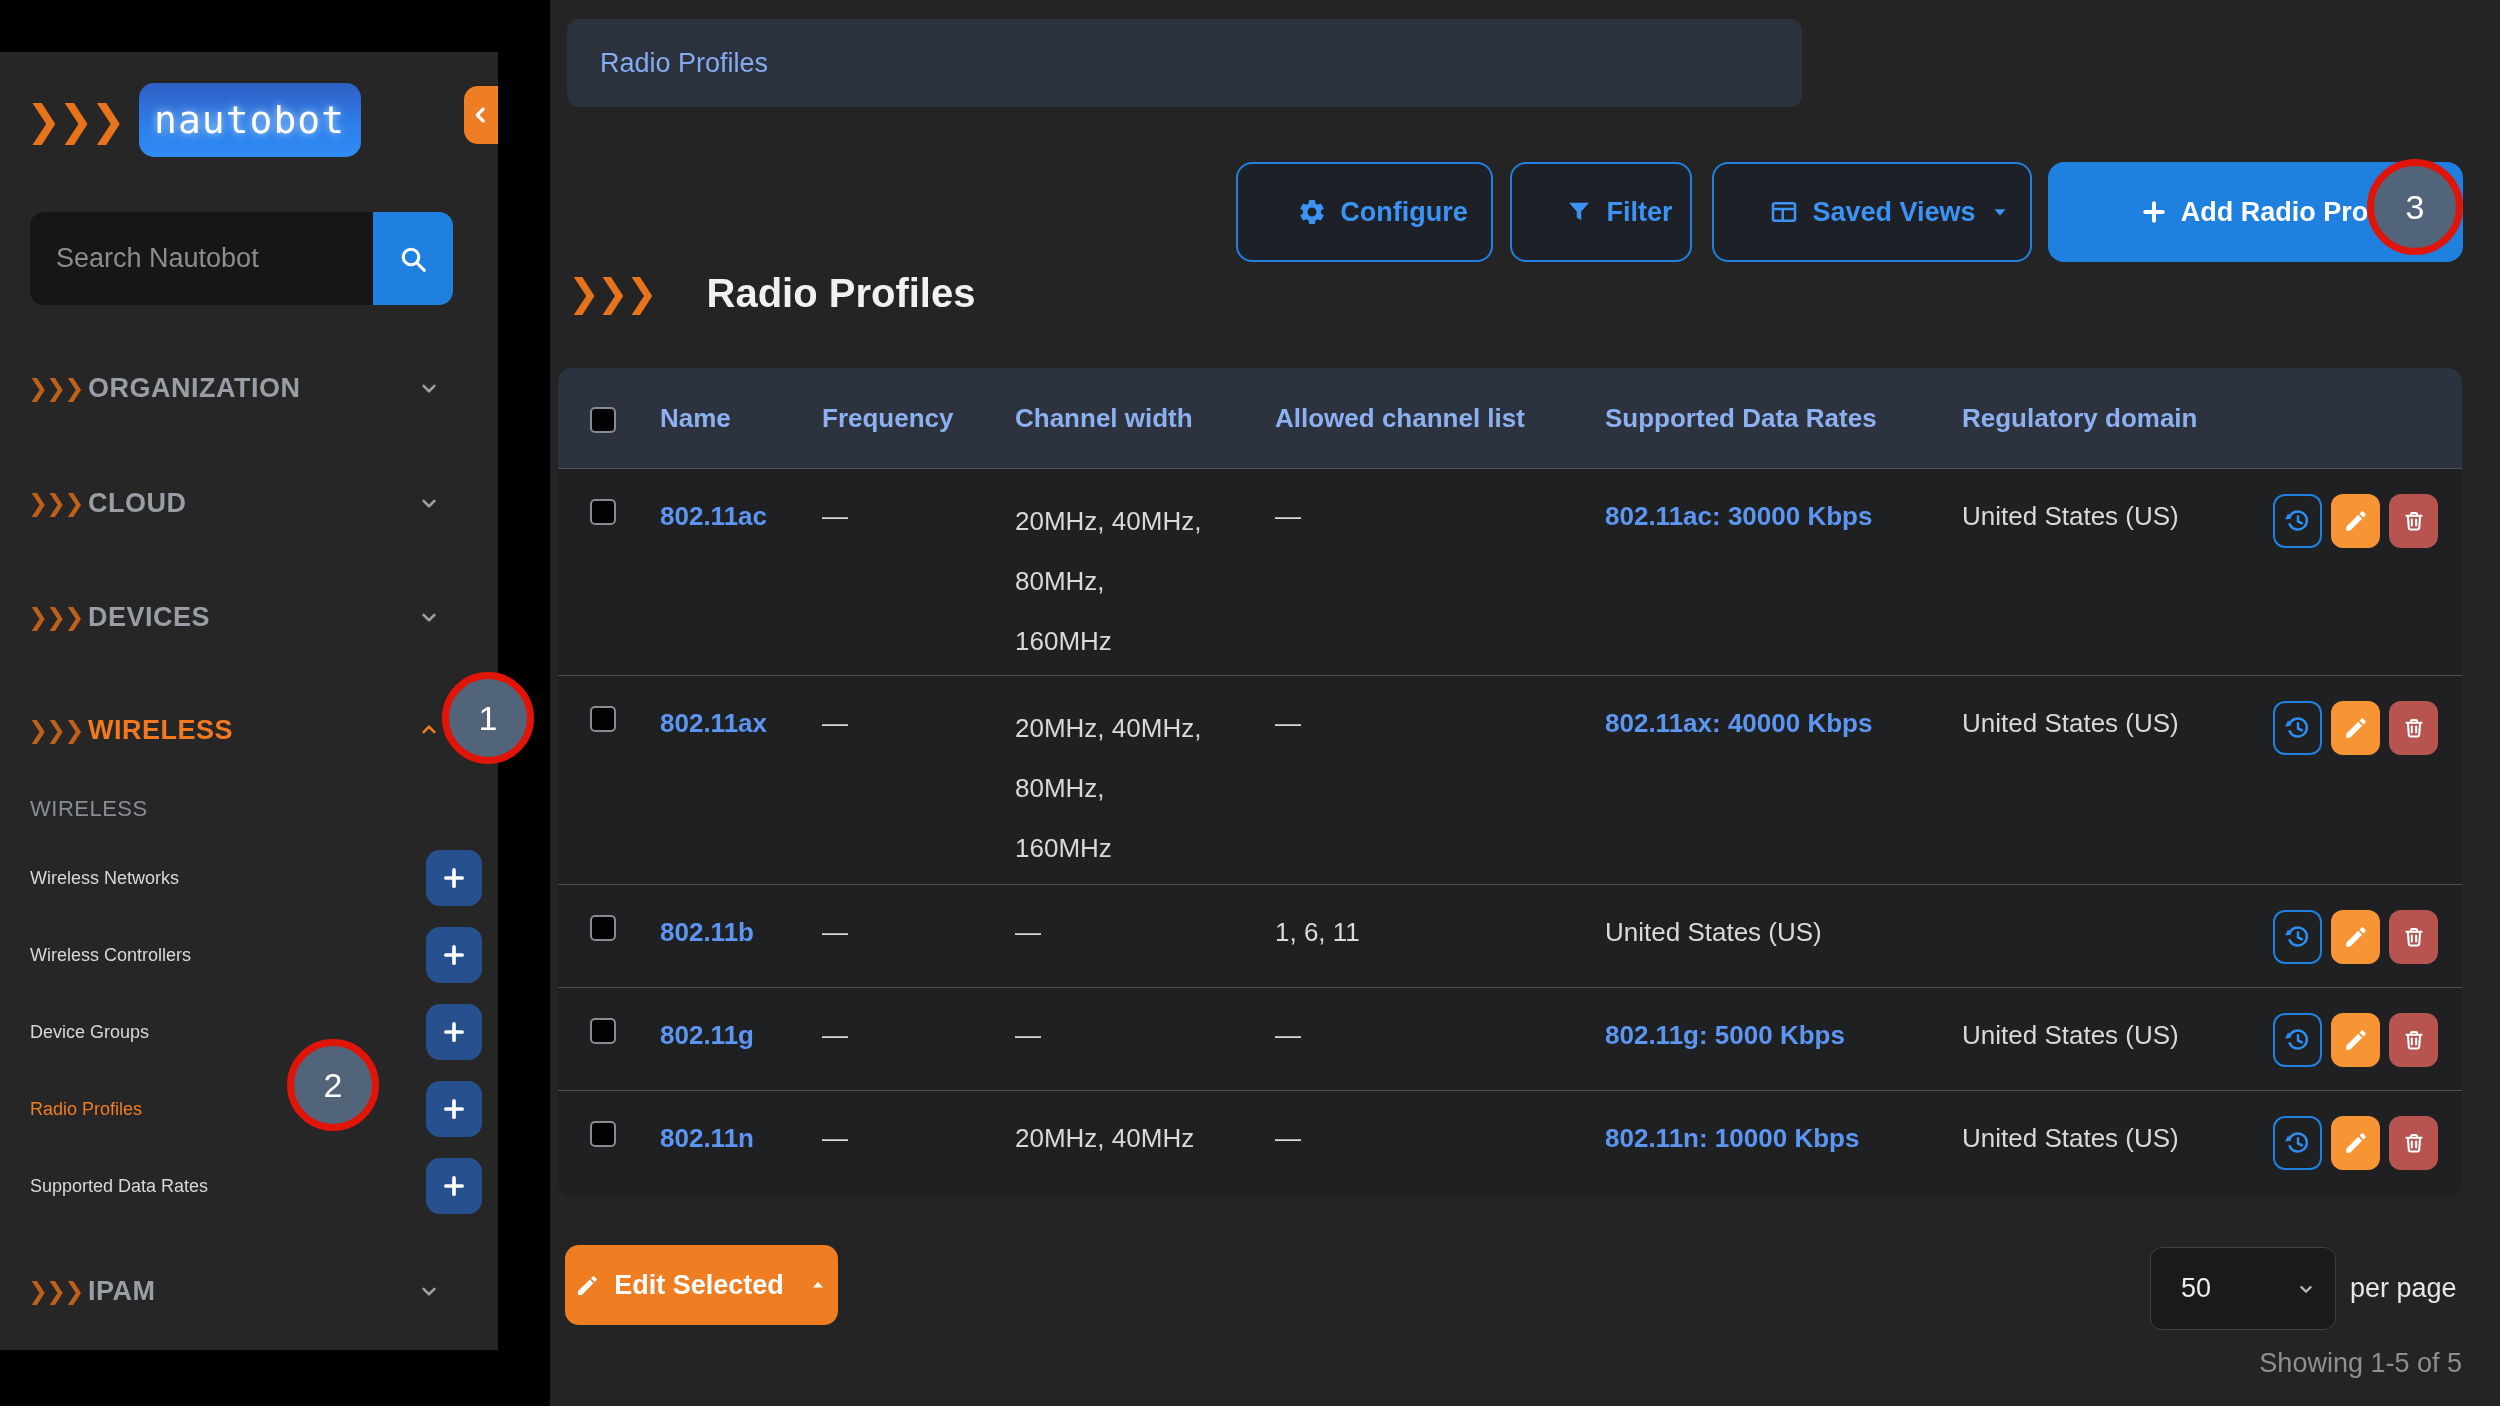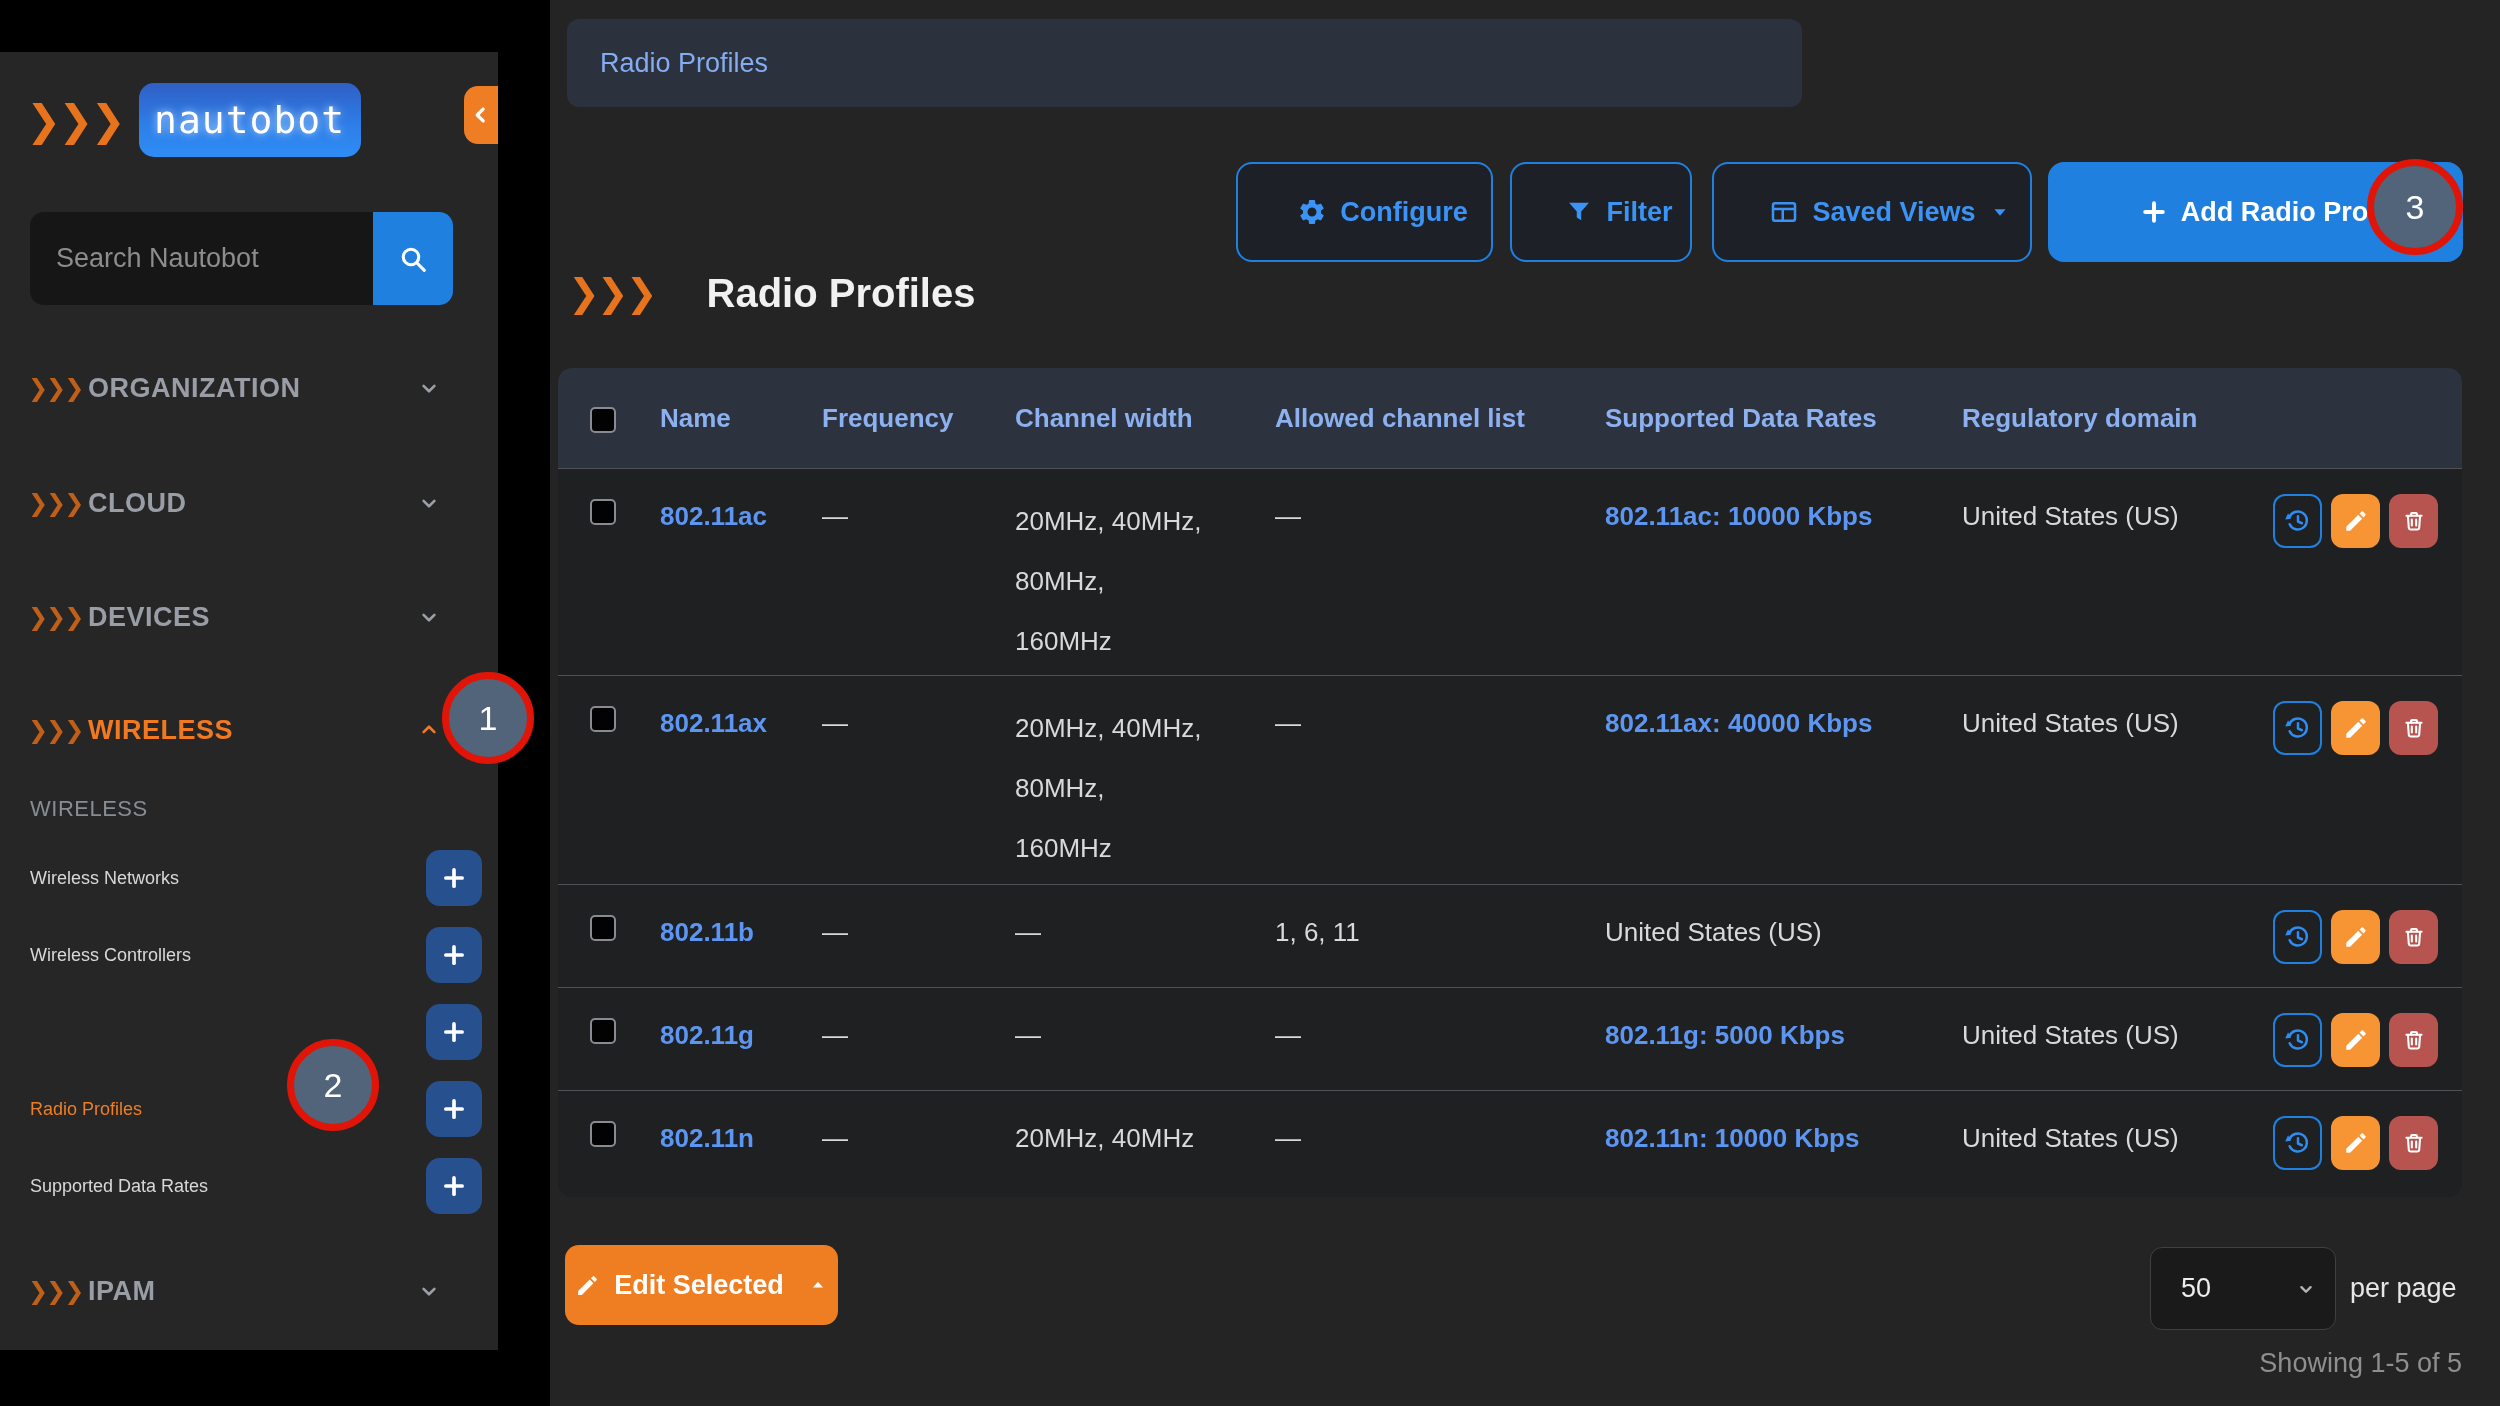--- a/index.html
+++ b/index.html
@@ -181,20 +181,23 @@
     </div>
     <div class="plus-btn" style="top:875px;">
       <span style="display:flex;">
           <svg width="26" height="26" viewBox="0 0 24 24" fill="none" stroke="currentColor" stroke-width="3.4" stroke-linecap="round">
             <line x1="12" y1="4.5" x2="12" y2="19.5"></line>
             <line x1="4.5" y1="12" x2="19.5" y2="12"></line>
           </svg>
         </span>
     </div>
 
+    <div class="sub-item" style="top:952px;">
+      <span>Device Groups</span>
+    </div>
     <div class="plus-btn" style="top:952px;">
       <span style="display:flex;">
           <svg width="26" height="26" viewBox="0 0 24 24" fill="none" stroke="currentColor" stroke-width="3.4" stroke-linecap="round">
             <line x1="12" y1="4.5" x2="12" y2="19.5"></line>
             <line x1="4.5" y1="12" x2="19.5" y2="12"></line>
           </svg>
         </span>
     </div>
 
     <div class="sub-item active" style="top:1029px;">
@@ -306,21 +309,21 @@
       <div class="t-grid t-row" style="height:207px;">
         <div>
             <div class="cb"></div>
           </div>
         <div class="cell"><a class="tlink" href="#">802.11ac</a></div>
         <div class="cell dash">—</div>
         <div class="cell pre">20MHz, 40MHz,
 80MHz,
 160MHz</div>
         <div class="cell dash">—</div>
-        <div class="cell"><a class="tlink" href="#">802.11ac: 10000 Kbps</a></div>
+        <div class="cell"><a class="tlink" href="#">802.11ac: 30000 Kbps</a></div>
         <div class="cell">United States (US)</div>
         <div class="actions">
           <div class="act changelog">
               <span style="display:flex;">
                 <svg width="30" height="30" viewBox="0 0 24 24" fill="none" stroke="currentColor" stroke-width="2" stroke-linecap="round" stroke-linejoin="round">
                   <path d="M5.3 14.6A7.2 7.2 0 1 0 5 9.4"></path>
                   <polygon points="6.2,10.2 1.7,10.8 4.1,5.8" fill="currentColor" stroke="none"></polygon>
                   <polyline points="12,8.2 12,12.4 15.1,13.8"></polyline>
                 </svg>
               </span>

